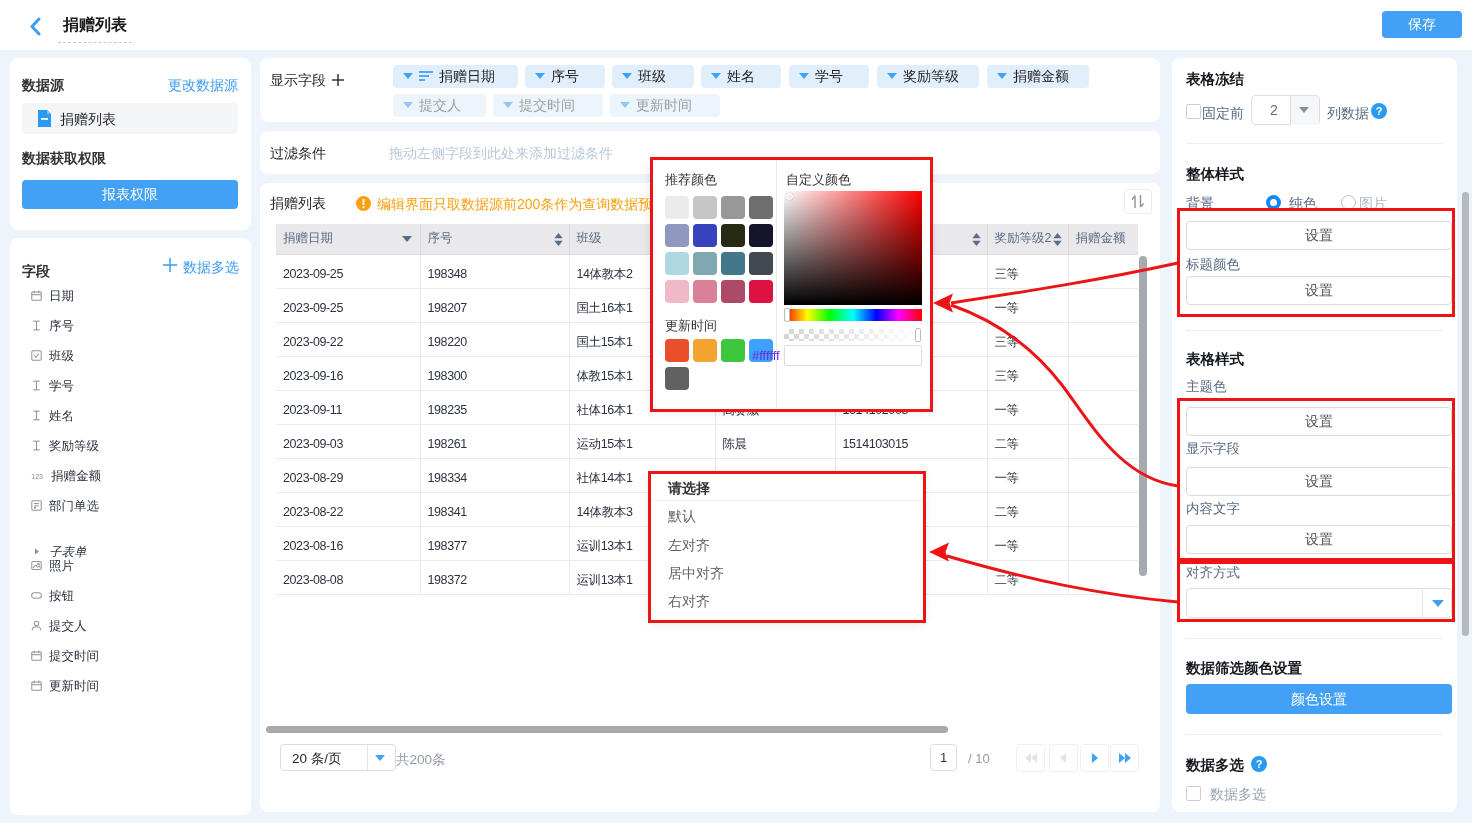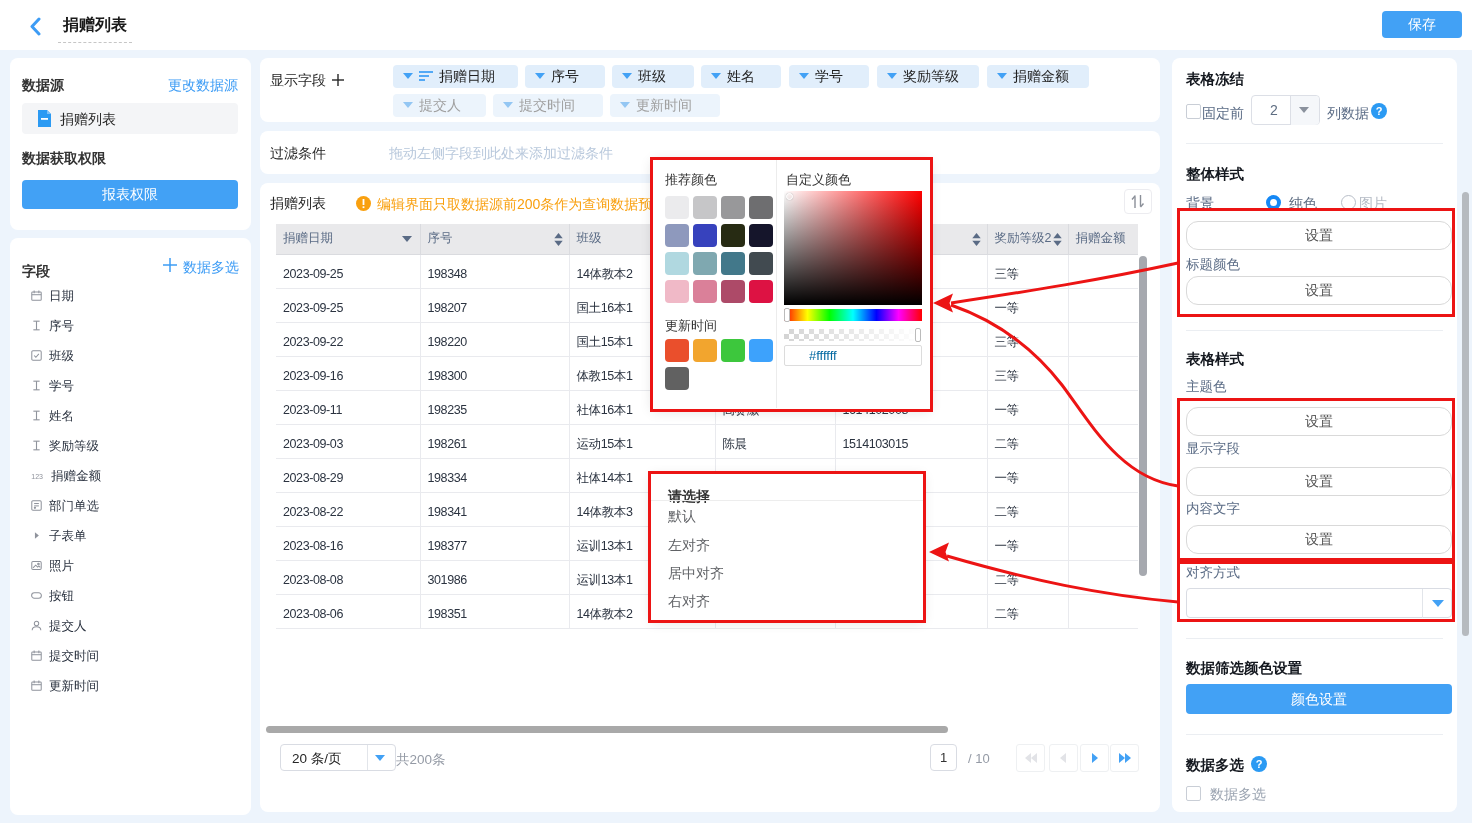--- a/index.html
+++ b/index.html
@@ -3,21 +3,21 @@
 <meta charset="utf-8">
 <style>
 * { margin:0; padding:0; box-sizing:border-box; }
 html,body { width:1472px; height:823px; overflow:hidden; }
 body { font-family:"Liberation Sans",sans-serif; background:#edf4fc; position:relative; color:#333; }
 .abs { position:absolute; }
 .card { position:absolute; background:#fff; border-radius:8px; }
 .bold { font-weight:bold; }
 .blue { color:#3d9cf5; }
 .btn-blue { position:absolute; background:#42a1f5; color:#fff; border-radius:4px; text-align:center; font-size:14px; }
-.btn-set { position:absolute; background:#fff; border:1px solid #d9d9d9; border-radius:12px; text-align:center; font-size:14px; color:#555; left:1186px; width:266px; height:29px; line-height:27px; }
+.btn-set { position:absolute; background:#fff; border:1px solid #d9d9d9; border-radius:4px; text-align:center; font-size:14px; color:#555; left:1186px; width:266px; height:29px; line-height:27px; }
 .sec-title { position:absolute; left:1186px; font-size:14.5px; font-weight:bold; color:#14181f; }
 .sub-label { position:absolute; left:1186px; font-size:13.5px; color:#5a6b85; }
 .divider-r { position:absolute; left:1186px; width:257px; height:1px; background:#ebeef2; }
 .chip1 { position:absolute; top:65px; height:23px; background:#e1eefb; border-radius:4px; font-size:14px; color:#1f1f1f; line-height:23px; }
 .chip2 { position:absolute; top:94px; height:23px; background:#ecf4fc; border-radius:4px; font-size:14px; color:#a0a0a0; line-height:23px; }
 .caret { display:inline-block; width:0; height:0; border-left:5px solid transparent; border-right:5px solid transparent; border-top:6px solid #42a1f5; vertical-align:middle; margin:0 6px 2px 10px; }
 .caret2 { display:inline-block; width:0; height:0; border-left:5px solid transparent; border-right:5px solid transparent; border-top:6px solid #93c6f3; vertical-align:middle; margin:0 6px 2px 10px; }
 table.dt { position:absolute; left:276px; top:224px; border-collapse:collapse; table-layout:fixed; font-size:12.5px; }
 table.dt th { background:#e9e9eb; height:30px; font-weight:normal; text-align:left; padding:0 0 0 7px; color:#5a6b85; border:1px solid #dadbdf; border-top:none; white-space:nowrap; position:relative; }
 table.dt th:first-child { border-left:none; } table.dt th:last-child { border-right:none; }
@@ -109,21 +109,21 @@
         <text x="0" y="11" font-size="9" fill="#8f939c" font-family="Liberation Sans">123</text>
       </svg>捐赠金额</div>
     <div class="fieldrow" style="top:491px;"><svg width="11" height="11" viewBox="0 0 14 14">
         <g stroke="#8f939c" stroke-width="1.3" fill="none">
           <rect x="1" y="1" width="12" height="12" rx="1.5"></rect>
           <line x1="4" y1="4.5" x2="10" y2="4.5"></line>
           <line x1="4" y1="7.5" x2="10" y2="7.5"></line>
           <circle cx="5" cy="10" r="0.8"></circle>
         </g>
       </svg>部门单选</div>
-    <div class="fieldrow" style="top:521px;"><svg width="11" height="11" viewBox="0 0 14 14">
+    <div class="fieldrow" style="top:537px;font-style:italic;"><svg width="11" height="11" viewBox="0 0 14 14">
         <path d="M5 3 L10 7 L5 11 Z" fill="#8f939c"></path>
       </svg>子表单</div>
     <div class="fieldrow" style="top:551px;"><svg width="11" height="11" viewBox="0 0 14 14">
         <g stroke="#8f939c" stroke-width="1.3" fill="none">
           <rect x="1" y="2" width="12" height="10" rx="1.5"></rect>
           <path d="M2.5 10 L6 6.5 L8.5 9 L10 7.5 L11.8 9.5"></path>
           <circle cx="9.5" cy="5" r="1"></circle>
         </g>
       </svg>照片</div>
     <div class="fieldrow" style="top:581px;"><svg width="11" height="11" viewBox="0 0 14 14">
@@ -305,33 +305,24 @@
         <td>2023-08-16</td>
         <td>198377</td>
         <td>运训13本1</td>
         <td>李浩</td>
         <td>1314104021</td>
         <td>一等</td>
         <td></td>
       </tr>
       <tr>
         <td>2023-08-08</td>
-        <td>301986</td>
+        <td>198372</td>
         <td>运训13本1</td>
         <td>薛然</td>
         <td>131414005</td>
-        <td>二等</td>
-        <td></td>
-      </tr>
-      <tr>
-        <td>2023-08-06</td>
-        <td>198351</td>
-        <td>14体教本2</td>
-        <td>许湾滢</td>
-        <td>1414102014</td>
         <td>二等</td>
         <td></td>
       </tr>
     </tbody>
   </table>
 
 <div class="abs" style="left:1139px;top:256px;width:8px;height:320px;background:#a6a9af;border-radius:4px;"></div>
 
 <div class="abs" style="left:266px;top:726px;width:682px;height:7px;background:#a9a9a9;border-radius:4px;"></div>
 
@@ -433,25 +424,25 @@
   </div>
 
 <div class="abs" style="left:786px;top:171px;font-size:13px;color:#333;">自定义颜色</div>
 <div class="abs" style="left:784px;top:191px;width:138px;height:114px;background:linear-gradient(to top,#000,rgba(0,0,0,0)),linear-gradient(to right,#fff,#f00);"></div>
 <div class="abs" style="left:786px;top:193px;width:7px;height:7px;border:1.5px solid #fff;border-radius:50%;box-shadow:0 0 1px #888;"></div>
 <div class="abs" style="left:784px;top:309px;width:138px;height:12px;background:linear-gradient(to right,#f00,#ff0 17%,#0f0 33%,#0ff 50%,#00f 67%,#f0f 83%,#f00);"></div>
 <div class="abs" style="left:784px;top:308px;width:6px;height:14px;background:#fff;border:1px solid #bbb;border-radius:2px;"></div>
 <div class="abs" style="left:784px;top:329px;width:138px;height:12px;background:linear-gradient(to right,rgba(255,255,255,0),#fff),repeating-conic-gradient(#d4d4d4 0 25%,#fff 0 50%) 0 0/10px 10px;"></div>
 <div class="abs" style="left:915px;top:328px;width:6px;height:14px;background:#fff;border:1px solid #bbb;border-radius:2px;"></div>
 <div class="abs" style="left:784px;top:345px;width:138px;height:21px;border:1px solid #dcdcdc;border-radius:2px;background:#fff;"></div>
-<div class="abs" style="left:809px;top:348px;font-size:13px;color:#0369a1;">#ffffff</div>
+<div class="abs" style="left:752px;top:348px;font-size:13px;color:#6d28d9;">#ffffff</div>
 <div class="redrect" style="left:650px;top:157px;width:283px;height:255px;"></div>
 
 <div class="abs" style="left:651px;top:474px;width:272px;height:146px;background:#fff;box-shadow:0 2px 12px rgba(0,0,0,.12);"></div>
-<div class="abs" style="left:668px;top:480px;font-size:14px;color:#333;font-weight:bold;margin-top:8px;">请选择</div>
+<div class="abs" style="left:668px;top:480px;font-size:14px;color:#333;font-weight:bold;">请选择</div>
 <div class="abs" style="left:651px;top:500px;width:272px;height:1px;background:#ededed;"></div>
 <div class="abs" style="left:668px;top:508px;font-size:14px;color:#606266;">默认</div>
 <div class="abs" style="left:668px;top:537px;font-size:14px;color:#606266;">左对齐</div>
 <div class="abs" style="left:668px;top:565px;font-size:14px;color:#606266;">居中对齐</div>
 <div class="abs" style="left:668px;top:593px;font-size:14px;color:#606266;">右对齐</div>
 <div class="redrect" style="left:648px;top:471px;width:278px;height:152px;"></div>
 
 <div class="redrect" style="left:1177px;top:208px;width:278px;height:109px;"></div>
 <div class="redrect" style="left:1177px;top:398px;width:278px;height:163px;"></div>
 <div class="redrect" style="left:1177px;top:561px;width:278px;height:61px;"></div>

